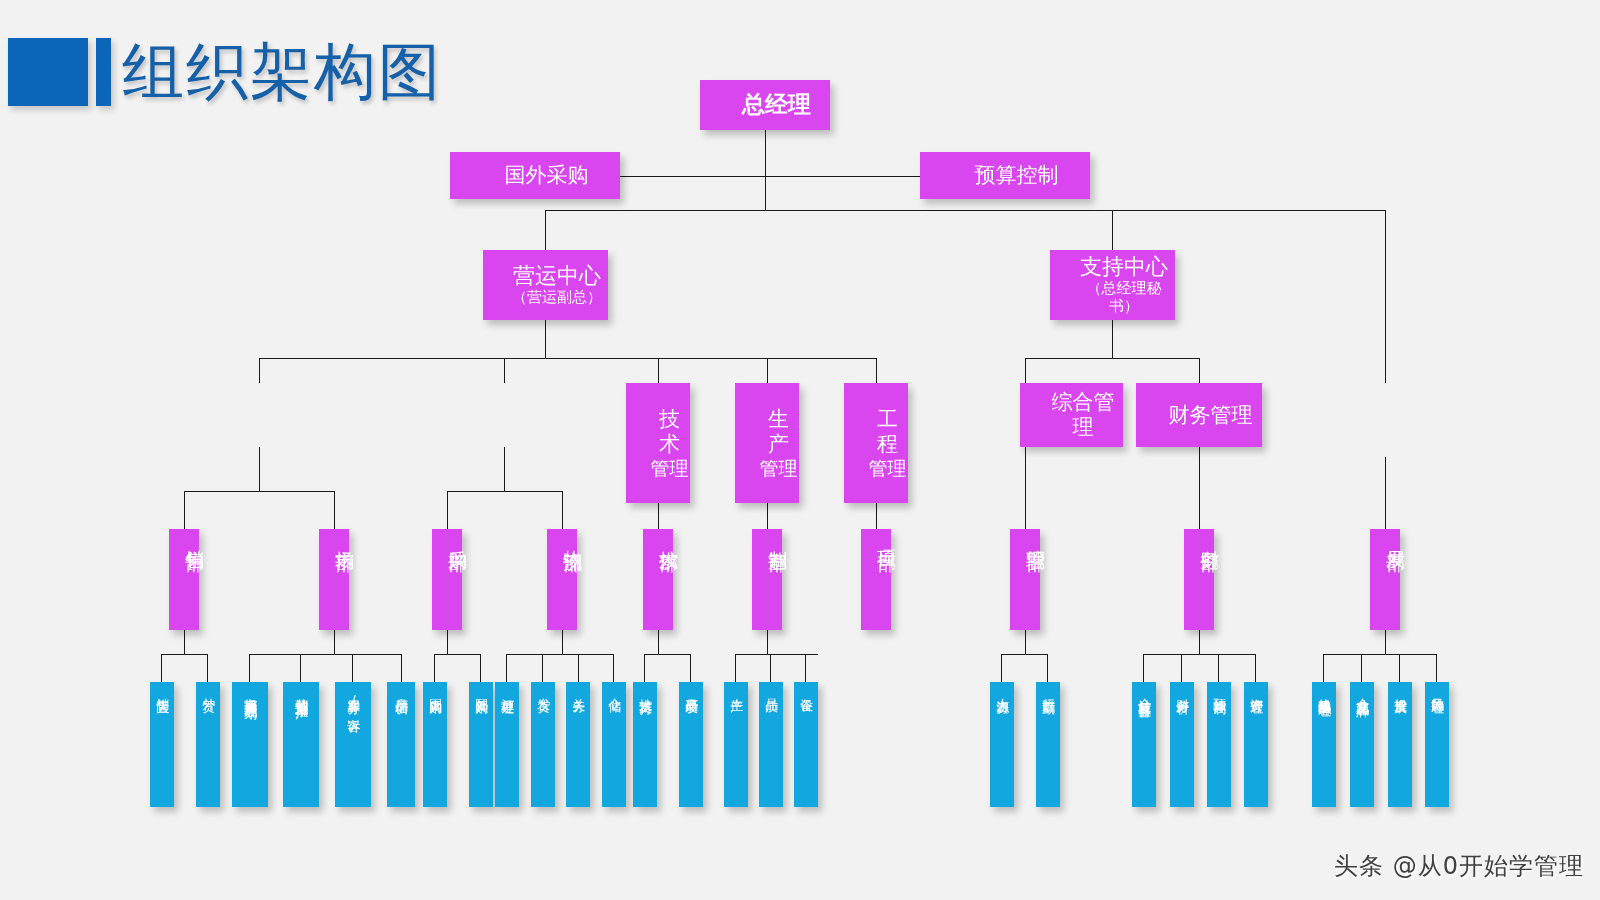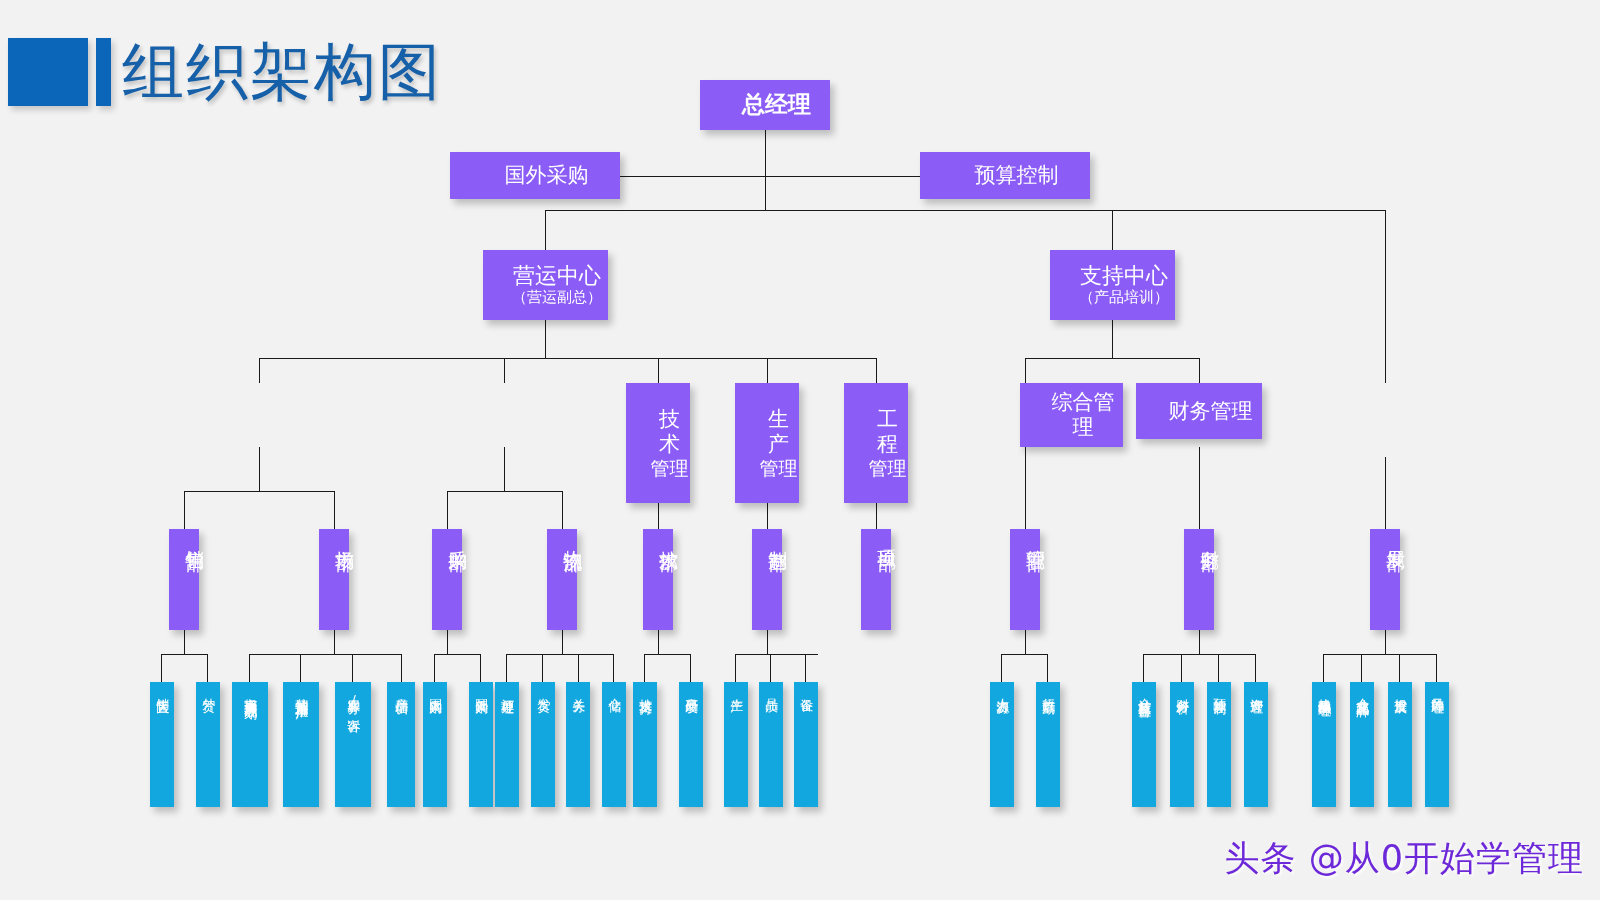--- a/index.html
+++ b/index.html
@@ -25,37 +25,37 @@
   
   .ln{position:absolute;background:#1a1a1a;}
   .lnv{width:1px;}
   .lnh{height:1px;}
 
   
   .node{position:absolute;box-sizing:border-box;color:#ffffff;
      display:flex;align-items:center;justify-content:center;text-align:center;
      box-shadow:4px 5px 7px rgba(0,0,0,.22);line-height:1.18;}
 
-  .n-dark{background:#8b5cf6;padding-left:23px;}
+  .n-dark{background:#d946ef;padding-left:23px;}
   .n-light{background:#12A7DF;}
 
   .lv0{font-size:23px;font-weight:700;}
   .lv1{font-size:21px;font-weight:400;}
   .lv2{font-size:22px;font-weight:400;}
   .lv2 .sub{font-size:15px;display:block;}
   .lv3{font-size:21px;font-weight:400;}
   .lv3 .sub{font-size:19px;display:block;}
 
   
   .vnode{writing-mode:vertical-rl;text-orientation:upright;
      letter-spacing:1px;justify-content:flex-start;align-items:center;padding-top:6px;}
   .dept{font-size:19px;}
   .leaf{font-size:13px;line-height:1.12;}
 
-  .wm{position:absolute;right:16px;bottom:18px;font-size:35px;color:#6d28d9;
+  .wm{position:absolute;right:16px;bottom:18px;font-size:24px;color:#404040;
      letter-spacing:1px;white-space:nowrap;text-shadow:2px 2px 2px rgba(255,255,255,.85);}
 </style>
 </head>
 <body>
 
 <div id="stage">
 
   <div class="title-block"></div>
   <div class="title-bar"></div>
   <div class="title-text">组织架构图</div>
@@ -164,39 +164,39 @@
   <div class="node n-dark lv1" style="left:920px;top:152px;width:170px;height:47px;">
     <span>预算控制</span>
   </div>
 
   <div class="node n-dark lv2" style="left:483px;top:250px;width:125px;height:70px;flex-direction:column;">
     <span>营运中心</span>
     <span class="sub">（营运副总）</span>
   </div>
   <div class="node n-dark lv2" style="left:1050px;top:250px;width:125px;height:70px;flex-direction:column;">
     <span>支持中心</span>
-    <span class="sub">（产品培训）</span>
+    <span class="sub">（总经理秘书）</span>
   </div>
 
   <div class="node n-dark lv3" style="left:626px;top:383px;width:64px;height:120px;flex-direction:column;">
     <span>技术</span>
     <span class="sub">管理</span>
   </div>
   <div class="node n-dark lv3" style="left:735px;top:383px;width:64px;height:120px;flex-direction:column;">
     <span>生产</span>
     <span class="sub">管理</span>
   </div>
   <div class="node n-dark lv3" style="left:844px;top:383px;width:64px;height:120px;flex-direction:column;">
     <span>工程</span>
     <span class="sub">管理</span>
   </div>
   <div class="node n-dark lv3" style="left:1020px;top:383px;width:103px;height:64px;">
     <span>综合管理</span>
   </div>
-  <div class="node n-dark lv3" style="left:1136px;top:383px;width:126px;height:56px;">
+  <div class="node n-dark lv3" style="left:1136px;top:383px;width:126px;height:64px;">
     <span>财务管理</span>
   </div>
 
   <div class="node n-dark vnode dept" style="left:169px;top:529px;width:30px;height:101px;">
     <span>销售部</span>
   </div>
   <div class="node n-dark vnode dept" style="left:319px;top:529px;width:30px;height:101px;">
     <span>市场部</span>
   </div>
   <div class="node n-dark vnode dept" style="left:432px;top:529px;width:30px;height:101px;">

